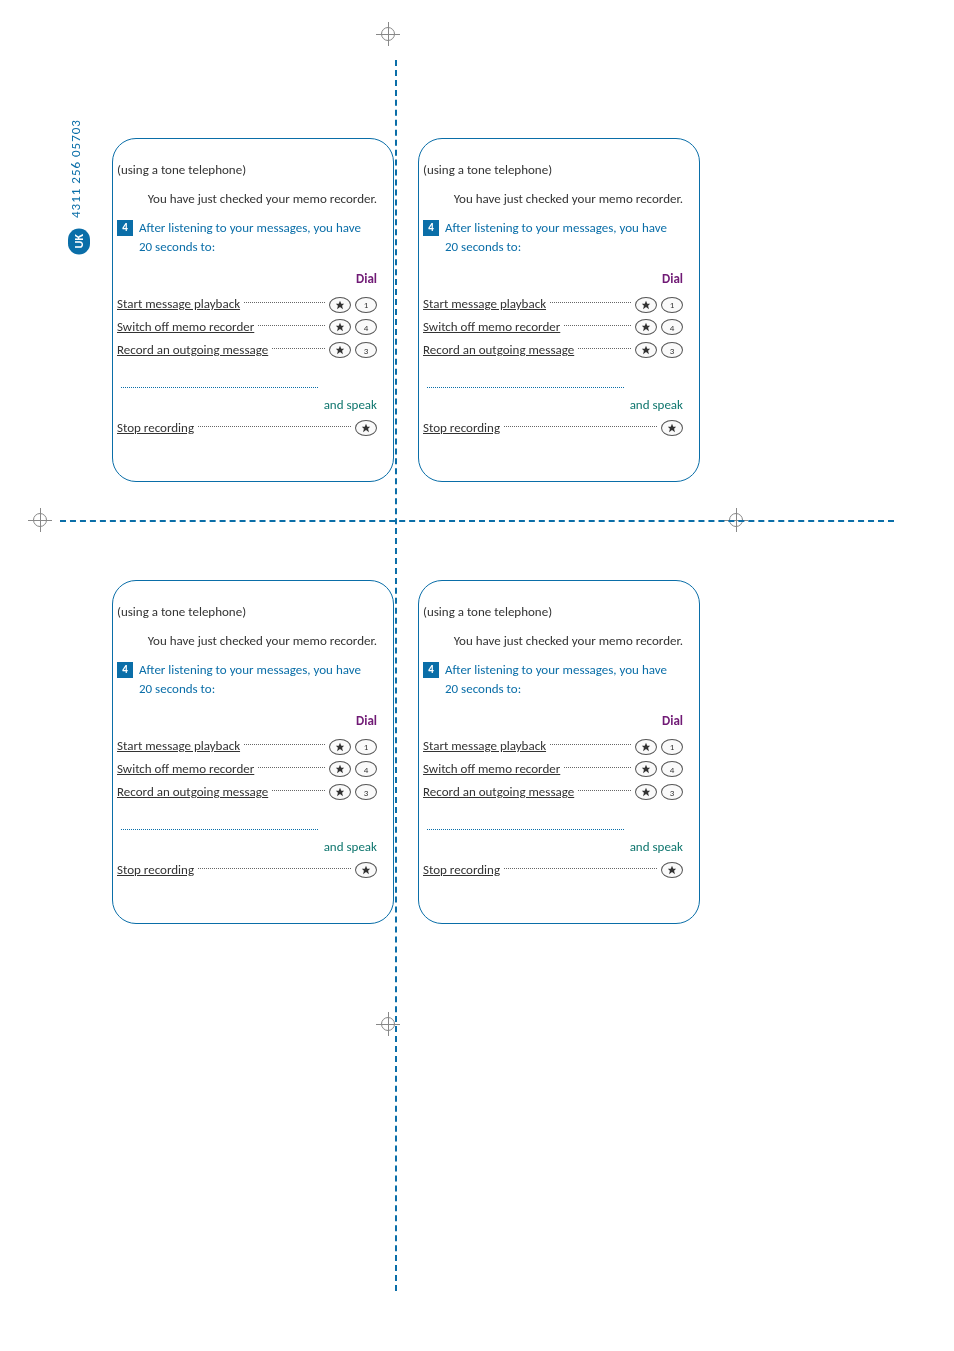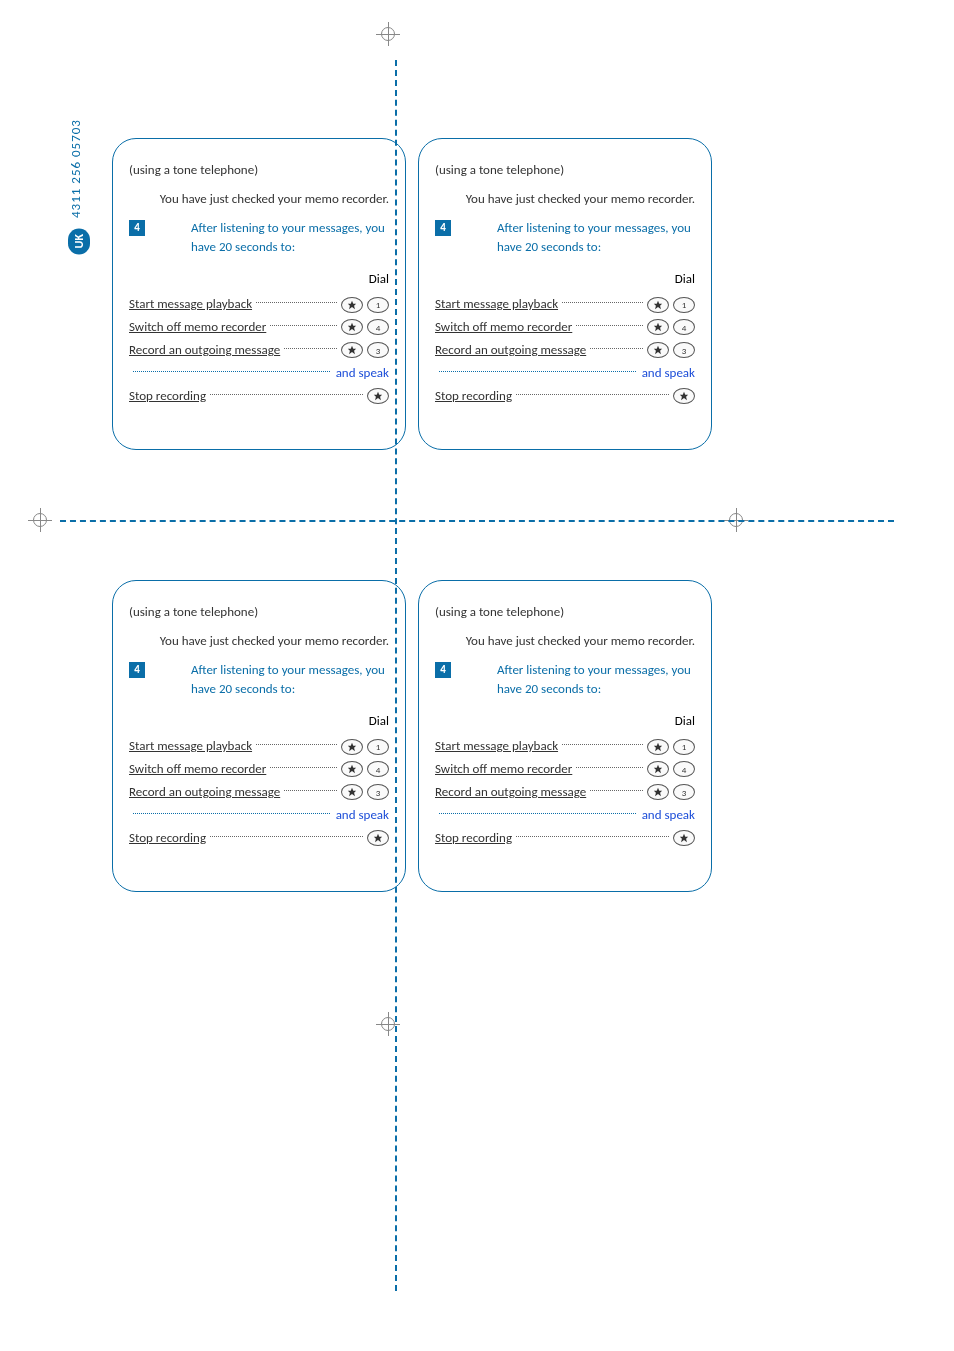--- a/index.html
+++ b/index.html
@@ -68,56 +68,56 @@
     text-align: center;
     writing-mode: vertical-rl;
     transform: rotate(180deg);
     display: inline-block;
   }
   .card {
     position: absolute;
     width: 260px;
     border: 1.5px solid #0a6ea8;
     border-radius: 24px;
-    padding: 22px 16px 40px 16px;
+    padding: 22px 16px 40px 4px;
     font-size: 13px;
     color: #333;
     line-height: 1.45;
   }
   .subtitle { color: #333; margin-bottom: 10px; }
   .checked-line { margin-bottom: 10px; text-align: right; }
   .step-line { color: #0a6ea8; display: flex; gap: 6px; margin-bottom: 14px; }
   .step-num {
     background: #0a6ea8;
     color: #fff;
     width: 16px; height: 16px;
     display: inline-flex;
     align-items: center;
     justify-content: center;
     font-size: 11px;
     font-weight: bold;
     flex: 0 0 16px;
     margin-top: 1px;
   }
-  .step-text { color: #0a6ea8; margin-left: 40px; }
-  .dial-label { text-align: right; color: #000000; margin-bottom: 6px; }
+  .step-text { color: #0a6ea8; }
+  .dial-label { text-align: right; color: #701a75; margin-bottom: 6px; font-weight: bold; }
   .cmd-row {
     display: flex;
     align-items: center;
     margin: 4px 0;
   }
   .cmd-label { white-space: nowrap; text-decoration: underline; }
   .dots {
     flex: 1;
     border-bottom: 1px dotted #666;
     margin: 0 4px 4px 4px;
     min-width: 6px;
   }
   .dots-blue { border-bottom: 1px dotted #0a6ea8; }
-  .and-speak { color: #1d4ed8; white-space: nowrap; padding-left: 2px;}
+  .and-speak { color: #0f766e; white-space: nowrap; padding-left: 2px; margin-top: 32px;}
   .keys { display: flex; gap: 4px; }
   .key {
     width: 20px; height: 14px;
     border: 1px solid #555;
     border-radius: 50%;
     display: inline-flex;
     align-items: center;
     justify-content: center;
     font-size: 9px;
     background: #fafafa;

